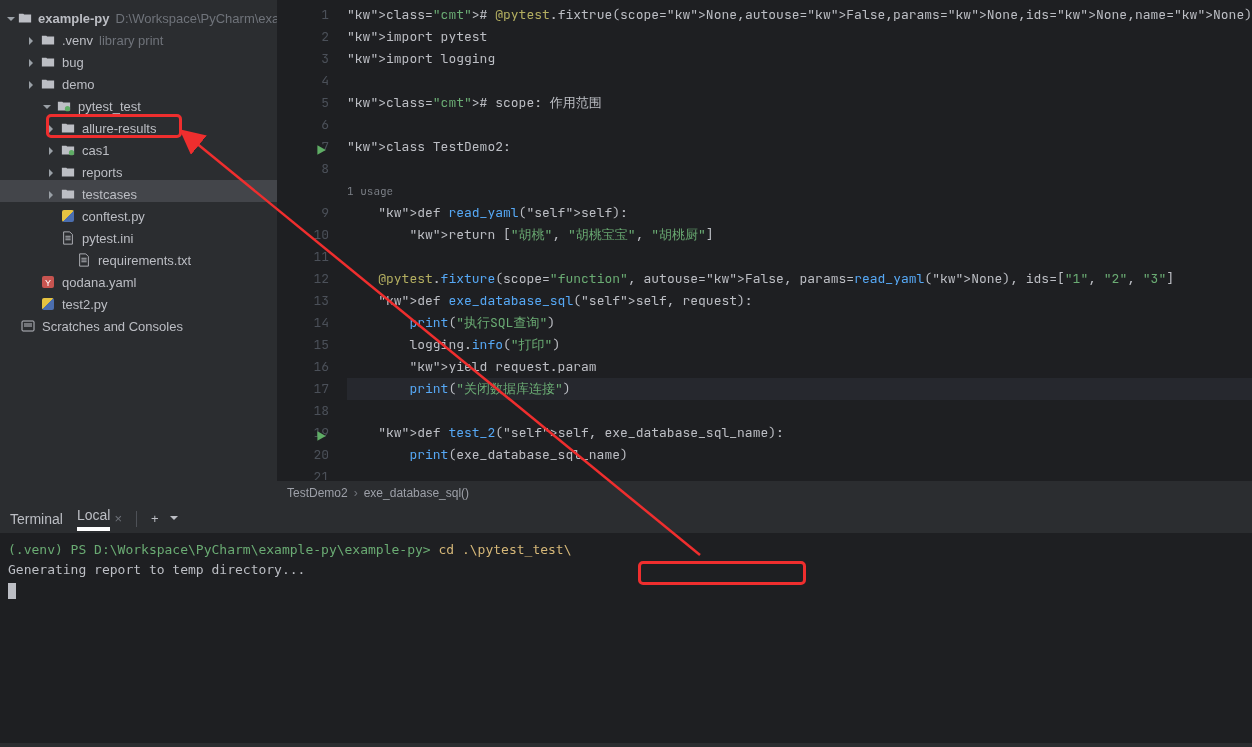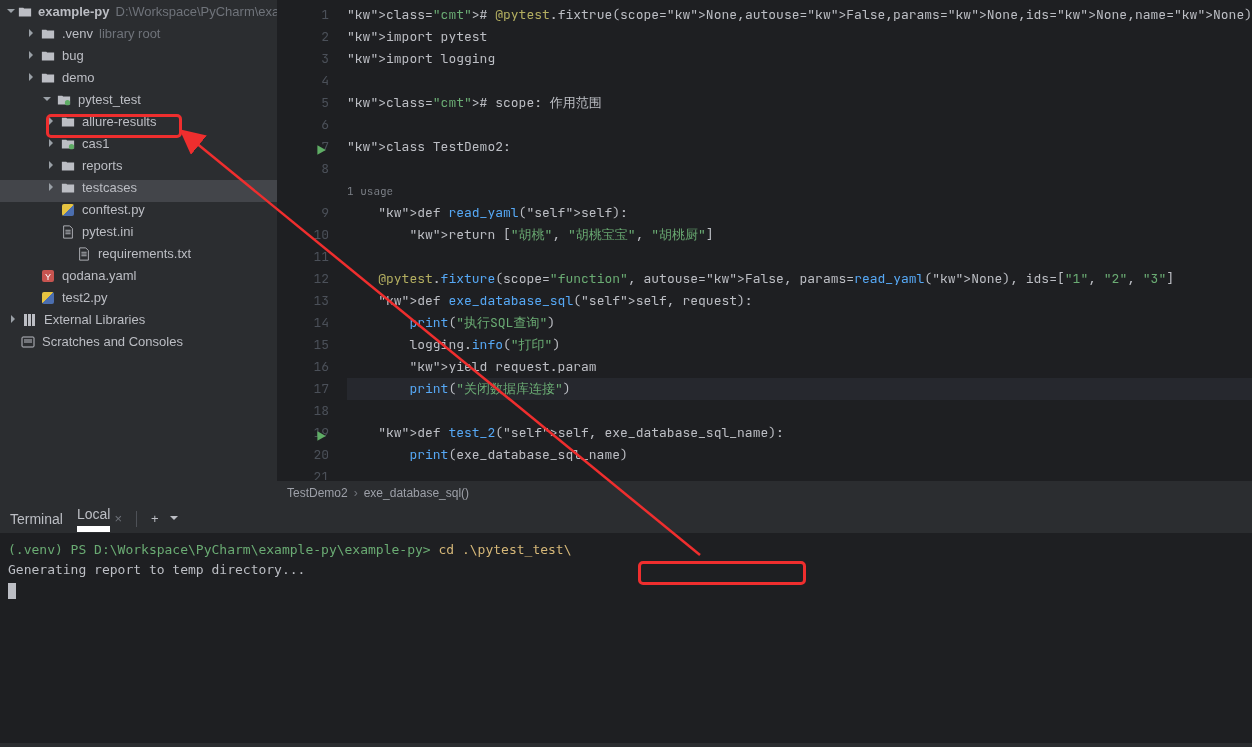--- a/index.html
+++ b/index.html
@@ -1,19 +1,19 @@
 <!DOCTYPE html>
 <html><head>
 <meta charset="utf-8">
 <style>
 * { margin:0; padding:0; box-sizing:border-box; }
 body { background:#2b2d30; color:#bcbec4; font-family:"Segoe UI",Arial,sans-serif; font-size:13px; overflow:hidden; width:1252px; height:747px; position:relative; }
 .top { display:flex; height:504px; }
 .sidebar { width:414px; background:#2b2d30; overflow:hidden; padding-top:4px; }
-.tree-row { display:flex; align-items:flex-start; height:22px; white-space:nowrap; cursor:pointer; }
+.tree-row { display:flex; align-items:flex-end; height:22px; white-space:nowrap; cursor:pointer; }
 .tree-row.sel-row { background:#43454a; }
 .chev { width:14px; height:14px; display:flex; align-items:center; justify-content:center; margin-right:2px; }
 .chev svg { width:10px; height:10px; fill:#9aa0a6; }
 .ico { width:16px; height:16px; margin-right:6px; display:flex; align-items:center; justify-content:center; }
 .folder-ico svg, .file-ico svg { width:14px; height:14px; }
 .folder-ico svg { fill:#bcbec4; }
 .pyfile { background:linear-gradient(135deg,#e6c341 50%,#4b6eaf 50%); width:12px; height:12px; border-radius:2px; }
 .lab { color:#bcbec4; }
 .lab b { font-weight:600; }
 .dim { color:#6f737a; margin-left:6px; }
@@ -29,21 +29,21 @@
 .fn { color:#56a8f5; }
 .str { color:#6aab73; }
 .dec { color:#b3ae60; }
 .param { color:#bcbec4; }
 .py-hint { color:#7a7e85; font-size:11px; }
 .hl-line { background:#26282e; }
 .breadcrumb { height:24px; background:#2b2d30; border-top:1px solid #1e1f22; display:flex; align-items:center; padding:0 10px; font-size:12px; color:#9da0a8; }
 .breadcrumb .sep { margin:0 6px; color:#6f737a; }
 .terminal-tabs { height:30px; background:#2b2d30; display:flex; align-items:center; padding:0 10px; gap:14px; border-bottom:1px solid #1e1f22; }
 .term-tab { color:#bcbec4; font-size:14px; }
-.term-tab.active { border-bottom:6px solid #ffffff; padding-bottom:4px; }
+.term-tab.active { border-bottom:4px solid #ffffff; padding-bottom:4px; }
 .term-local { display:flex; align-items:center; gap:4px; }
 .term-close { color:#6f737a; cursor:pointer; }
 .term-icons { display:flex; gap:10px; color:#bcbec4; }
 .term-icons span { cursor:pointer; }
 .terminal { background:#1e1f22; height:209px; padding:6px 8px; font-family:Consolas,monospace; font-size:13px; line-height:20px; color:#bcbec4; }
 .term-line { white-space:pre; }
 .prompt-g { color:#6aab73; }
 .cmd-y { color:#d5b778; }
 .cursor-block { display:inline-block; width:8px; height:16px; background:#bcbec4; vertical-align:middle; }
 .redbox { position:absolute; border:3px solid #ef2e2e; border-radius:5px; pointer-events:none; }
@@ -74,21 +74,21 @@
           <svg viewBox="0 0 10 10">
             <path d="M3 1l4 4-4 4z"></path>
           </svg>
         </span>
       <span class="ico folder-ico">
           <svg viewBox="0 0 16 16">
             <path d="M1 3h5l1 1h8v9H1z"></path>
           </svg>
         </span>
       <span class="lab">.venv</span>
-      <span class="hint" style="margin-left:6px;">library root</span>
+      <span class="hint" style="margin-left:6px;">library print</span>
     </div>
     <div class="tree-row" style="padding-left:24px;">
       <span class="chev">
           <svg viewBox="0 0 10 10">
             <path d="M3 1l4 4-4 4z"></path>
           </svg>
         </span>
       <span class="ico folder-ico">
           <svg viewBox="0 0 16 16">
             <path d="M1 3h5l1 1h8v9H1z"></path>
@@ -207,35 +207,20 @@
             <text x="8" y="12" text-anchor="middle" fill="#fff" font-size="9">Y</text>
           </svg>
         </span>
       <span class="lab">qodana.yaml</span>
     </div>
     <div class="tree-row" style="padding-left:40px;">
       <span class="ico">
           <span class="pyfile"></span>
         </span>
       <span class="lab">test2.py</span>
-    </div>
-    <div class="tree-row" style="padding-left:6px;">
-      <span class="chev">
-          <svg viewBox="0 0 10 10">
-            <path d="M3 1l4 4-4 4z"></path>
-          </svg>
-        </span>
-      <span class="ico">
-          <svg viewBox="0 0 16 16">
-            <rect x="2" y="2" width="3" height="12" fill="#bcbec4"></rect>
-            <rect x="6" y="2" width="3" height="12" fill="#bcbec4"></rect>
-            <rect x="10" y="2" width="3" height="12" fill="#bcbec4"></rect>
-          </svg>
-        </span>
-      <span class="lab">External Libraries</span>
     </div>
     <div class="tree-row" style="padding-left:20px;">
       <span class="ico">
           <svg viewBox="0 0 16 16">
             <rect x="2" y="3" width="12" height="10" rx="1" fill="none" stroke="#bcbec4"></rect>
             <path d="M4 6h8M4 8h8" stroke="#bcbec4"></path>
           </svg>
         </span>
       <span class="lab">Scratches and Consoles</span>
     </div>

